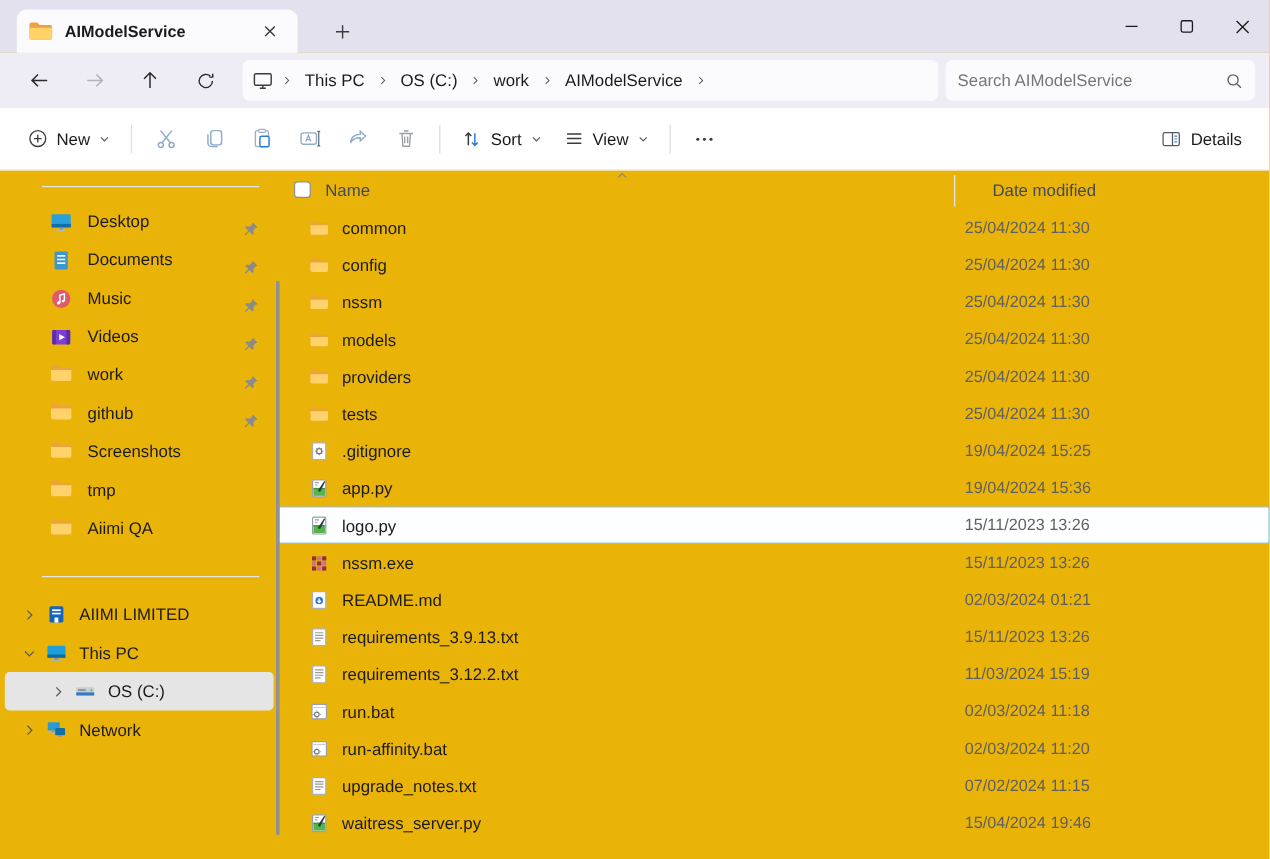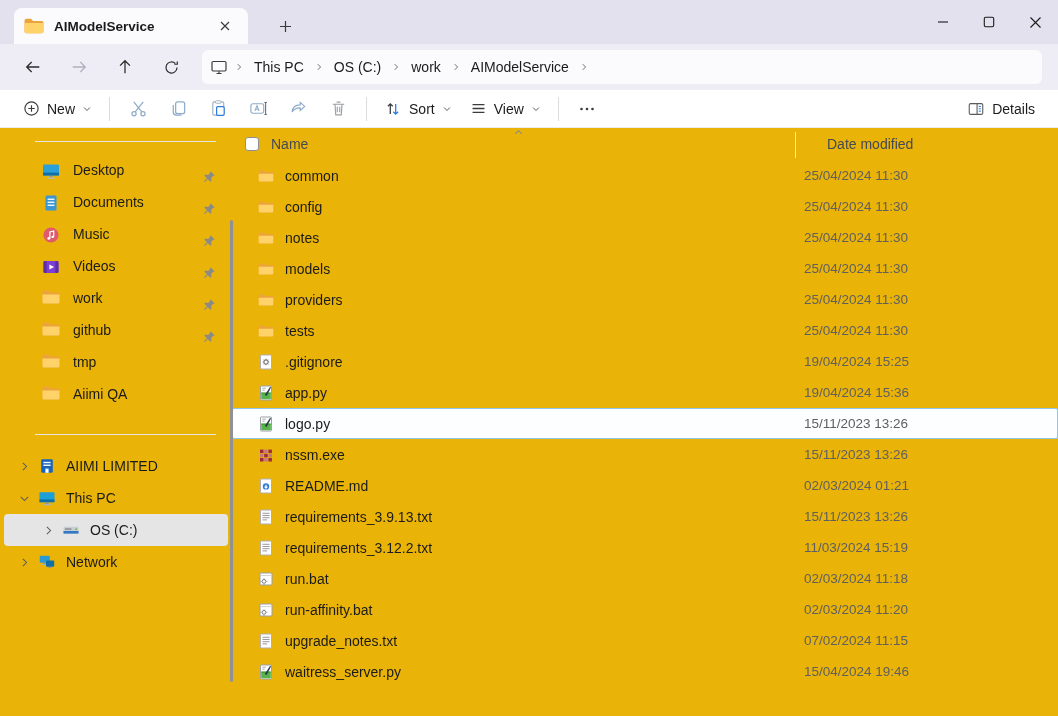--- a/index.html
+++ b/index.html
@@ -23,21 +23,21 @@
   .nav-btn { width:34px; height:34px; display:flex; align-items:center; justify-content:center; border-radius:4px; margin:0 6px; }
   .addressbar { height:34px; flex:1; background:#fbfbfd; border-radius:6px; margin:0 6px 0 8px;
                 display:flex; align-items:center; padding:0 8px; min-width:0; }
   .crumb { padding:4px 8px; white-space:nowrap; border-radius:4px; }
   .crumb-sep { padding:0 2px; display:flex; align-items:center; }
   .searchbox { width:258px; height:34px; background:#fbfbfd; border-radius:6px; display:flex; align-items:center; padding:0 10px; margin-right:2px; }
   .searchbox input { border:none; outline:none; background:transparent; flex:1; font-family:inherit; font-size:14px; color:#1b1b1b; }
   .searchbox input::placeholder { color:#767676; }
 
   
-  .toolbar { height:38px; background:#fff; display:flex; align-items:center; padding:0 14px; border-bottom:1px solid #ededf0; }
+  .toolbar { height:52px; background:#fff; display:flex; align-items:center; padding:0 14px; border-bottom:1px solid #ededf0; }
   .tool-btn { display:flex; align-items:center; gap:7px; padding:7px 9px; border-radius:5px; color:#1b1b1b; }
   .tool-icon-btn { width:40px; height:36px; display:flex; align-items:center; justify-content:center; border-radius:5px; }
   .tool-sep { width:1px; height:24px; background:#dcdcdf; margin:0 8px; }
   .toolbar-right { margin-left:auto; display:flex; align-items:center; }
 
   
   .body { display:flex; height:578px; position:relative; }
 
   
   .sidebar { width:232px; flex:0 0 232px; position:relative; padding-top:13px; overflow:hidden; }
@@ -169,20 +169,29 @@
             </svg>
           </span>
           <span class="crumb">AIModelService</span>
           <span class="crumb-sep">
             <svg width="10" height="10" viewBox="0 0 16 16" fill="none" stroke="#5c5c5c" stroke-width="1.4">
               <path d="M6 3.5L10.5 8 6 12.5"></path>
             </svg>
           </span>
         </span>
     </div>
+    <div class="searchbox">
+      <input type="text" placeholder="Search AIModelService" style="">
+      <span>
+        <svg width="15" height="15" viewBox="0 0 16 16" fill="none" stroke="#5f5f5f" stroke-width="1.2">
+            <circle cx="7" cy="7" r="4.5"></circle>
+            <path d="M10.6 10.6L14 14"></path>
+          </svg>
+      </span>
+    </div>
   </div>
 
   <div class="toolbar">
     <span class="tool-btn">
       <span>
         <svg width="17" height="17" viewBox="0 0 18 18" fill="none" stroke="#3b3b3b" stroke-width="1.2">
             <circle cx="9" cy="9" r="7"></circle>
             <path d="M9 5.6v6.8M5.6 9h6.8"></path>
           </svg>
       </span>
@@ -369,20 +378,29 @@
                 <path d="M.5 2A1.5 1.5 0 0 1 2 .5h4.3L8.1 2.4h8A1.4 1.4 0 0 1 17.5 3.8V12a1.5 1.5 0 0 1-1.5 1.5H2A1.5 1.5 0 0 1 .5 12z" fill="#eca33c"></path>
                 <path d="M.5 4.4h17V12a1.5 1.5 0 0 1-1.5 1.5H2A1.5 1.5 0 0 1 .5 12z" fill="#ffd36a"></path>
               </svg>
             </span>
             <span class="label">github</span>
             <span class="pin">
               <svg width="15" height="15" viewBox="0 0 16 16">
                 <path d="M10.1 1.4l4.5 4.5-1.8.5-2 2 .3 2.9-1.1 1.1-2.8-2.8-3.3 3.3-.8-.8 3.3-3.3-2.8-2.8 1.1-1.1 2.9.3 2-2z" fill="#8a8a8a"></path>
               </svg>
             </span>
+          </div>
+          <div class="side-item">
+            <span style="display:flex">
+              <svg width="18" height="14" viewBox="0 0 18 14">
+                <path d="M.5 2A1.5 1.5 0 0 1 2 .5h4.3L8.1 2.4h8A1.4 1.4 0 0 1 17.5 3.8V12a1.5 1.5 0 0 1-1.5 1.5H2A1.5 1.5 0 0 1 .5 12z" fill="#eca33c"></path>
+                <path d="M.5 4.4h17V12a1.5 1.5 0 0 1-1.5 1.5H2A1.5 1.5 0 0 1 .5 12z" fill="#ffd36a"></path>
+              </svg>
+            </span>
+            <span class="label">Screenshots</span>
           </div>
           <div class="side-item">
             <span style="display:flex">
               <svg width="18" height="14" viewBox="0 0 18 14">
                 <path d="M.5 2A1.5 1.5 0 0 1 2 .5h4.3L8.1 2.4h8A1.4 1.4 0 0 1 17.5 3.8V12a1.5 1.5 0 0 1-1.5 1.5H2A1.5 1.5 0 0 1 .5 12z" fill="#eca33c"></path>
                 <path d="M.5 4.4h17V12a1.5 1.5 0 0 1-1.5 1.5H2A1.5 1.5 0 0 1 .5 12z" fill="#ffd36a"></path>
               </svg>
             </span>
             <span class="label">tmp</span>
           </div>
@@ -500,21 +518,21 @@
             <span class="fname">config</span>
             <span class="fdate">25/04/2024 11:30</span>
           </div>
           <div class="file-row">
             <span class="ficon">
               <svg width="16" height="12" viewBox="0 0 18 14">
                 <path d="M.5 2A1.5 1.5 0 0 1 2 .5h4.3L8.1 2.4h8A1.4 1.4 0 0 1 17.5 3.8V12a1.5 1.5 0 0 1-1.5 1.5H2A1.5 1.5 0 0 1 .5 12z" fill="#eca33c"></path>
                 <path d="M.5 4.4h17V12a1.5 1.5 0 0 1-1.5 1.5H2A1.5 1.5 0 0 1 .5 12z" fill="#ffd36a"></path>
               </svg>
             </span>
-            <span class="fname">notes</span>
+            <span class="fname">nssm</span>
             <span class="fdate">25/04/2024 11:30</span>
           </div>
           <div class="file-row">
             <span class="ficon">
               <svg width="16" height="12" viewBox="0 0 18 14">
                 <path d="M.5 2A1.5 1.5 0 0 1 2 .5h4.3L8.1 2.4h8A1.4 1.4 0 0 1 17.5 3.8V12a1.5 1.5 0 0 1-1.5 1.5H2A1.5 1.5 0 0 1 .5 12z" fill="#eca33c"></path>
                 <path d="M.5 4.4h17V12a1.5 1.5 0 0 1-1.5 1.5H2A1.5 1.5 0 0 1 .5 12z" fill="#ffd36a"></path>
               </svg>
             </span>
             <span class="fname">models</span>

